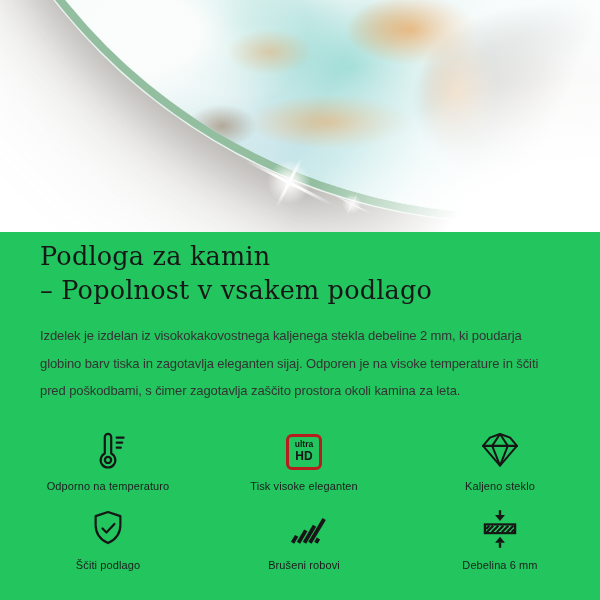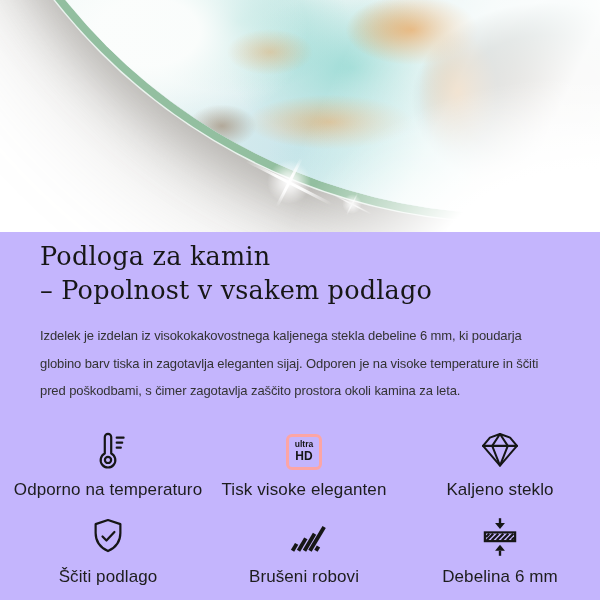--- a/index.html
+++ b/index.html
@@ -1,20 +1,20 @@
 <!DOCTYPE html>
 <html><head>
 <meta charset="utf-8">
 <style>
   html,body{margin:0;padding:0;}
   body{
     width:600px;height:600px;background:#ffffff;overflow:hidden;
     font-family:"Liberation Sans",sans-serif;color:#1d1d1d;
   }
-  .page{position:relative;width:600px;height:600px;background:#c4b5fd;}
+  .page{position:relative;width:600px;height:600px;background:#22c55e;}
 
   
   .hero{position:relative;width:600px;height:232px;overflow:hidden;background:#fff;}
   .glass-disc{
     position:absolute;left:-69px;top:-940px;width:1162px;height:1162px;border-radius:50%;
     box-sizing:border-box;border:8px solid #93bfa0;background:#eaf5f3;overflow:hidden;
     box-shadow:
       inset 0 0 0 3px rgba(44,94,62,.5),
       inset 0 0 24px rgba(40,85,55,.22),
       0 0 0 1.5px rgba(236,246,240,.95),
@@ -67,23 +67,23 @@
   .title span{display:block;}
   .desc{
     margin:15px 0 0;max-width:545px;font-size:13px;line-height:27.5px;
     color:#333;letter-spacing:-.1px;
   }
 
   
   .features{display:grid;grid-template-columns:repeat(3,196px);row-gap:13px;margin:21px 0 0 -30px;}
   .feature{display:flex;flex-direction:column;align-items:center;}
   .icon-wrap{height:46px;display:flex;align-items:flex-end;justify-content:center;color:#161616;}
-  .feature-label{margin-top:8px;font-size:17px;color:#1d1d1d;letter-spacing:.1px;white-space:nowrap;text-align:center;}
+  .feature-label{margin-top:8px;font-size:11px;color:#1d1d1d;letter-spacing:.1px;white-space:nowrap;text-align:center;}
   .uhd-box{
-    width:36px;height:36px;box-sizing:border-box;border:3px solid #fca5a5;border-radius:6px;
+    width:36px;height:36px;box-sizing:border-box;border:3px solid #b91c1c;border-radius:6px;
     display:flex;flex-direction:column;align-items:center;justify-content:center;margin-bottom:2px;
   }
   .uhd-top{font-size:8.5px;font-weight:700;line-height:9px;color:#151515;}
   .uhd-bottom{font-size:12px;font-weight:800;line-height:14px;letter-spacing:.2px;color:#151515;}
   svg{display:block;}
 </style>
 </head>
 <body>
 
 <div class="page">
@@ -100,21 +100,21 @@
         <span class="glow"></span>
       </div>
   </div>
 
   <div class="content">
     <h1 class="title">
       <span>Podloga za kamin</span>
       <span>– Popolnost v vsakem podlago</span>
     </h1>
 
-    <p class="desc">Izdelek je izdelan iz visokokakovostnega kaljenega stekla debeline 6 mm, ki poudarja globino barv tiska in zagotavlja eleganten sijaj. Odporen je na visoke temperature in ščiti pred poškodbami, s čimer zagotavlja zaščito prostora okoli kamina za leta.</p>
+    <p class="desc">Izdelek je izdelan iz visokokakovostnega kaljenega stekla debeline 2 mm, ki poudarja globino barv tiska in zagotavlja eleganten sijaj. Odporen je na visoke temperature in ščiti pred poškodbami, s čimer zagotavlja zaščito prostora okoli kamina za leta.</p>
 
     <div class="features">
 
       <div class="feature">
         <div class="icon-wrap">
           <svg width="44" height="44" viewBox="0 0 48 48" fill="none" stroke="currentColor" stroke-width="2.4" stroke-linecap="round" stroke-linejoin="round">
             <path d="M20.5 27.9 V9.8 a3.5 3.5 0 0 1 7 0 V27.9 a8 8 0 1 1 -7 0 Z"></path>
             <circle cx="24" cy="34.8" r="3.4"></circle>
             <path d="M33.5 10.5 h7.5 M33.5 16 h6 M33.5 21.5 h4.5"></path>
           </svg>

